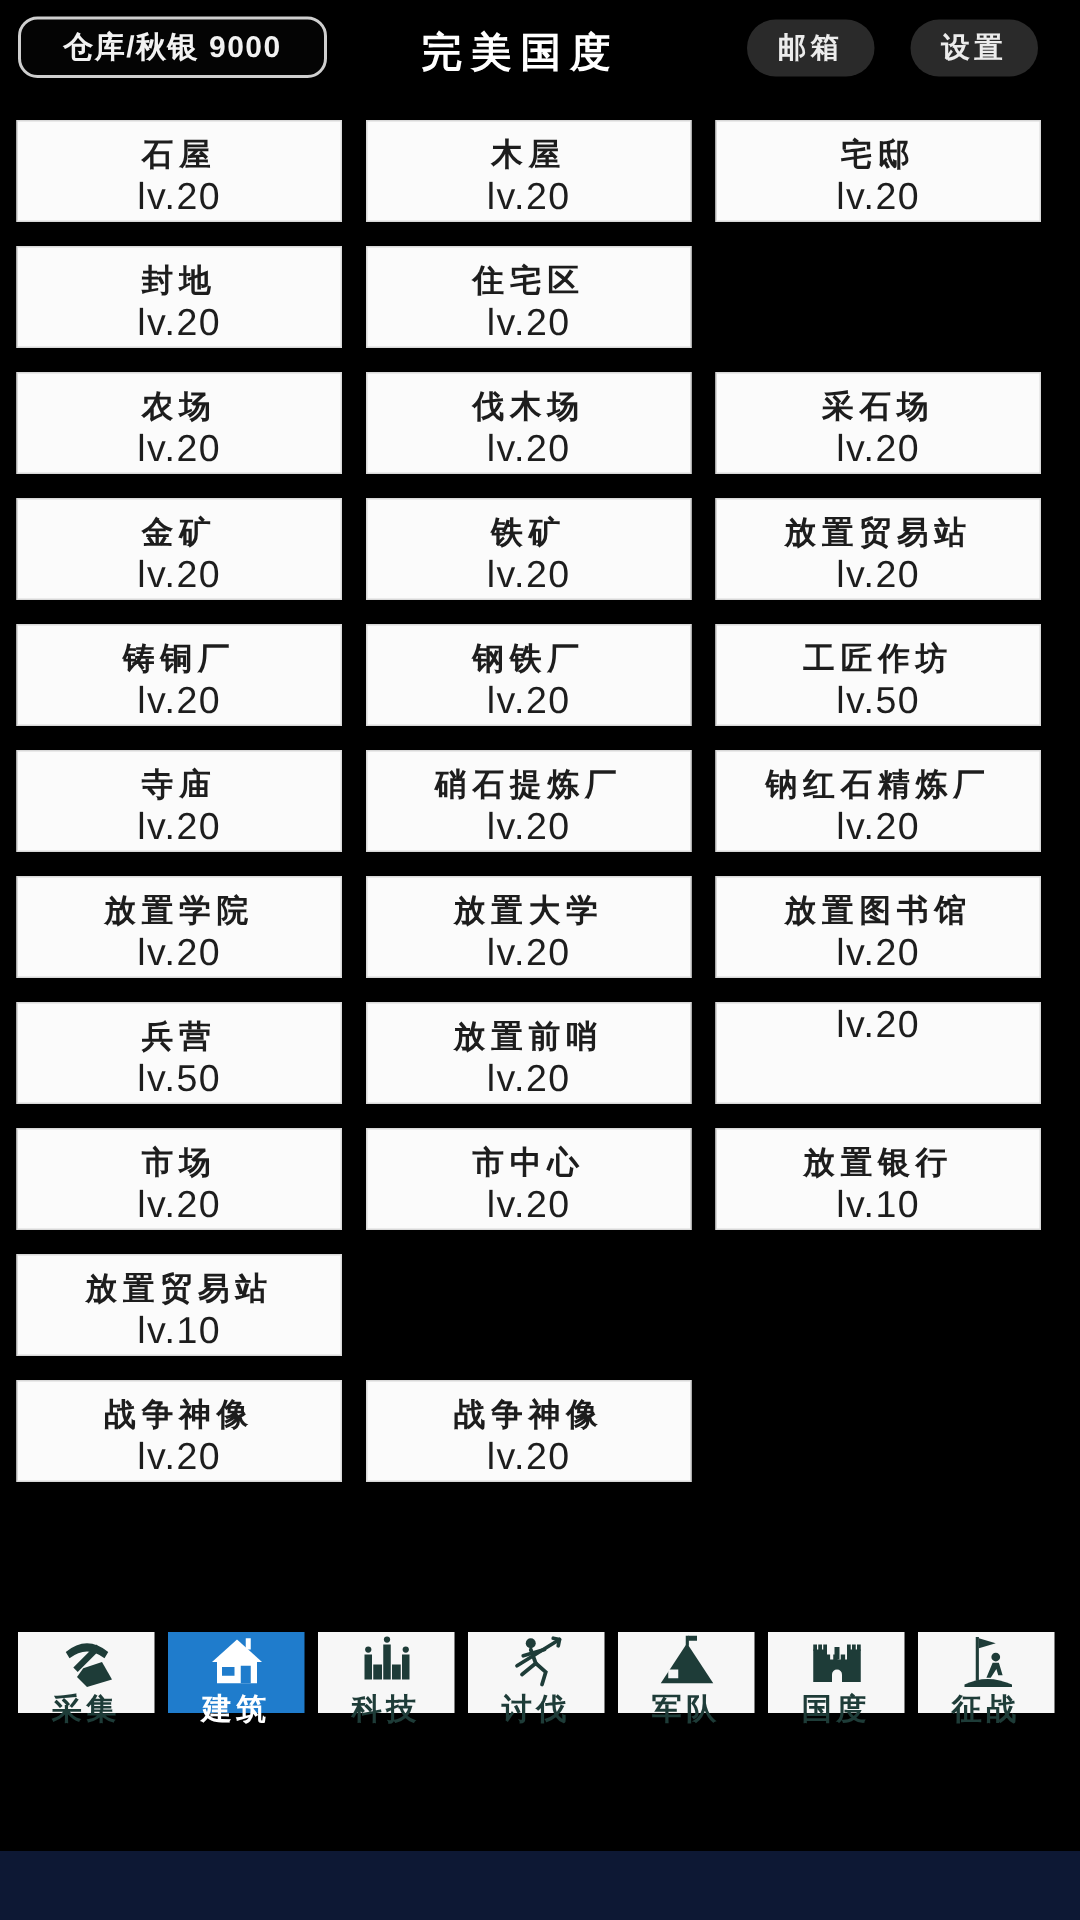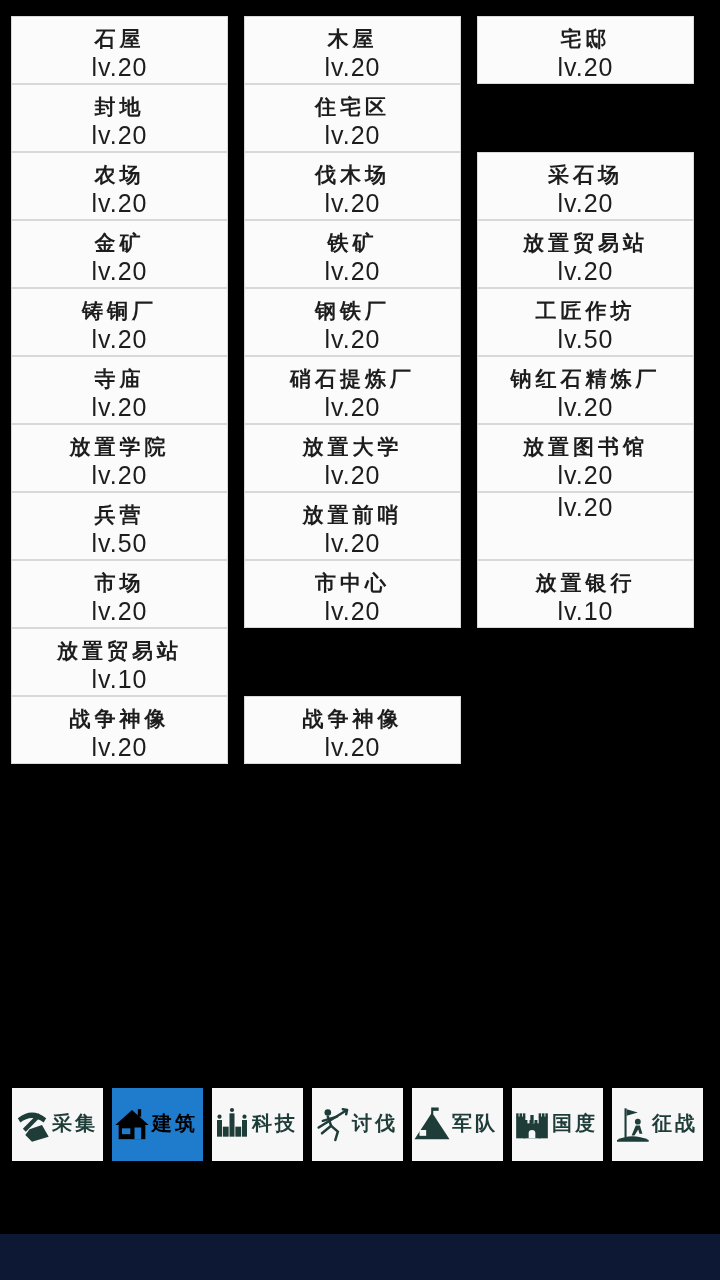--- a/index.html
+++ b/index.html
@@ -24,48 +24,54 @@
     background:#2a2a2a; color:#ececec; border:none; border-radius:19px;
     font-size:19px; font-weight:bold; letter-spacing:3px; cursor:pointer;
     font-family:inherit;
   }
   .mail-btn { left:498px; }
   .settings-btn { left:607px; }
 
   
   .grid { padding:16px 0 0 11px; }
   .b-row { display:grid; grid-template-columns:repeat(3,217px); column-gap:16px;
-           height:68px; }
+           height:68px; margin-bottom:16px; }
   .card {
     background:#fbfbfb; border:1px solid #d8d8d8; color:#1d1d1d;
     display:flex; flex-direction:column; align-items:center; cursor:pointer;
   }
   .card-name { font-size:21px; font-weight:bold; letter-spacing:4px; margin-top:8px; }
   .card-level { font-size:25px; margin-top:0px; letter-spacing:1px;text-align:center; }
 
   
   .bottom-nav { position:absolute; top:1088px; left:12px; display:flex; gap:9px; }
   .nav-item {
     --tile-bg:#f7f7f7;
-    width:91px; height:73px; background:var(--tile-bg); color:var(--nav-ink,#1e3c38);
-    display:flex; flex-direction:row; align-items:center; cursor:pointer;
-  }
-  .nav-item.active { --tile-bg:var(--active-nav,#1f7ccc); background:var(--tile-bg); color:#000000; }
+    width:91px; height:54px; background:var(--tile-bg); color:var(--nav-ink,#1e3c38);
+    display:flex; flex-direction:column; align-items:center; cursor:pointer;
+  }
+  .nav-item.active { --tile-bg:var(--active-nav,#1f7ccc); background:var(--tile-bg); color:#ffffff; }
   .nav-icon { height:44px; display:flex; align-items:center; justify-content:center; }
   .nav-icon svg { width:40px; height:40px; display:block; }
   .nav-label { font-size:20px; font-weight:bold; letter-spacing:3px; margin-top:-2px; }
 
   .footer-strip { position:absolute; left:0; bottom:0; width:720px; height:46px;
                   background:#0d1834; }
 </style>
 </head>
 <body>
 
 <div class="screen">
 
+  <header class="topbar">
+    <button class="warehouse-btn">仓库/秋银 9000</button>
+    <div class="page-title">完美国度</div>
+    <button class="pill-btn mail-btn">邮箱</button>
+    <button class="pill-btn settings-btn">设置</button>
+  </header>
 
   <main class="grid" id="grid">
       <div class="b-row">
         <div class="card">
     <div class="card-name">石屋</div>
     <div class="card-level">lv.20</div>
   </div>
         <div class="card">
     <div class="card-name">木屋</div>
     <div class="card-level">lv.20</div>

